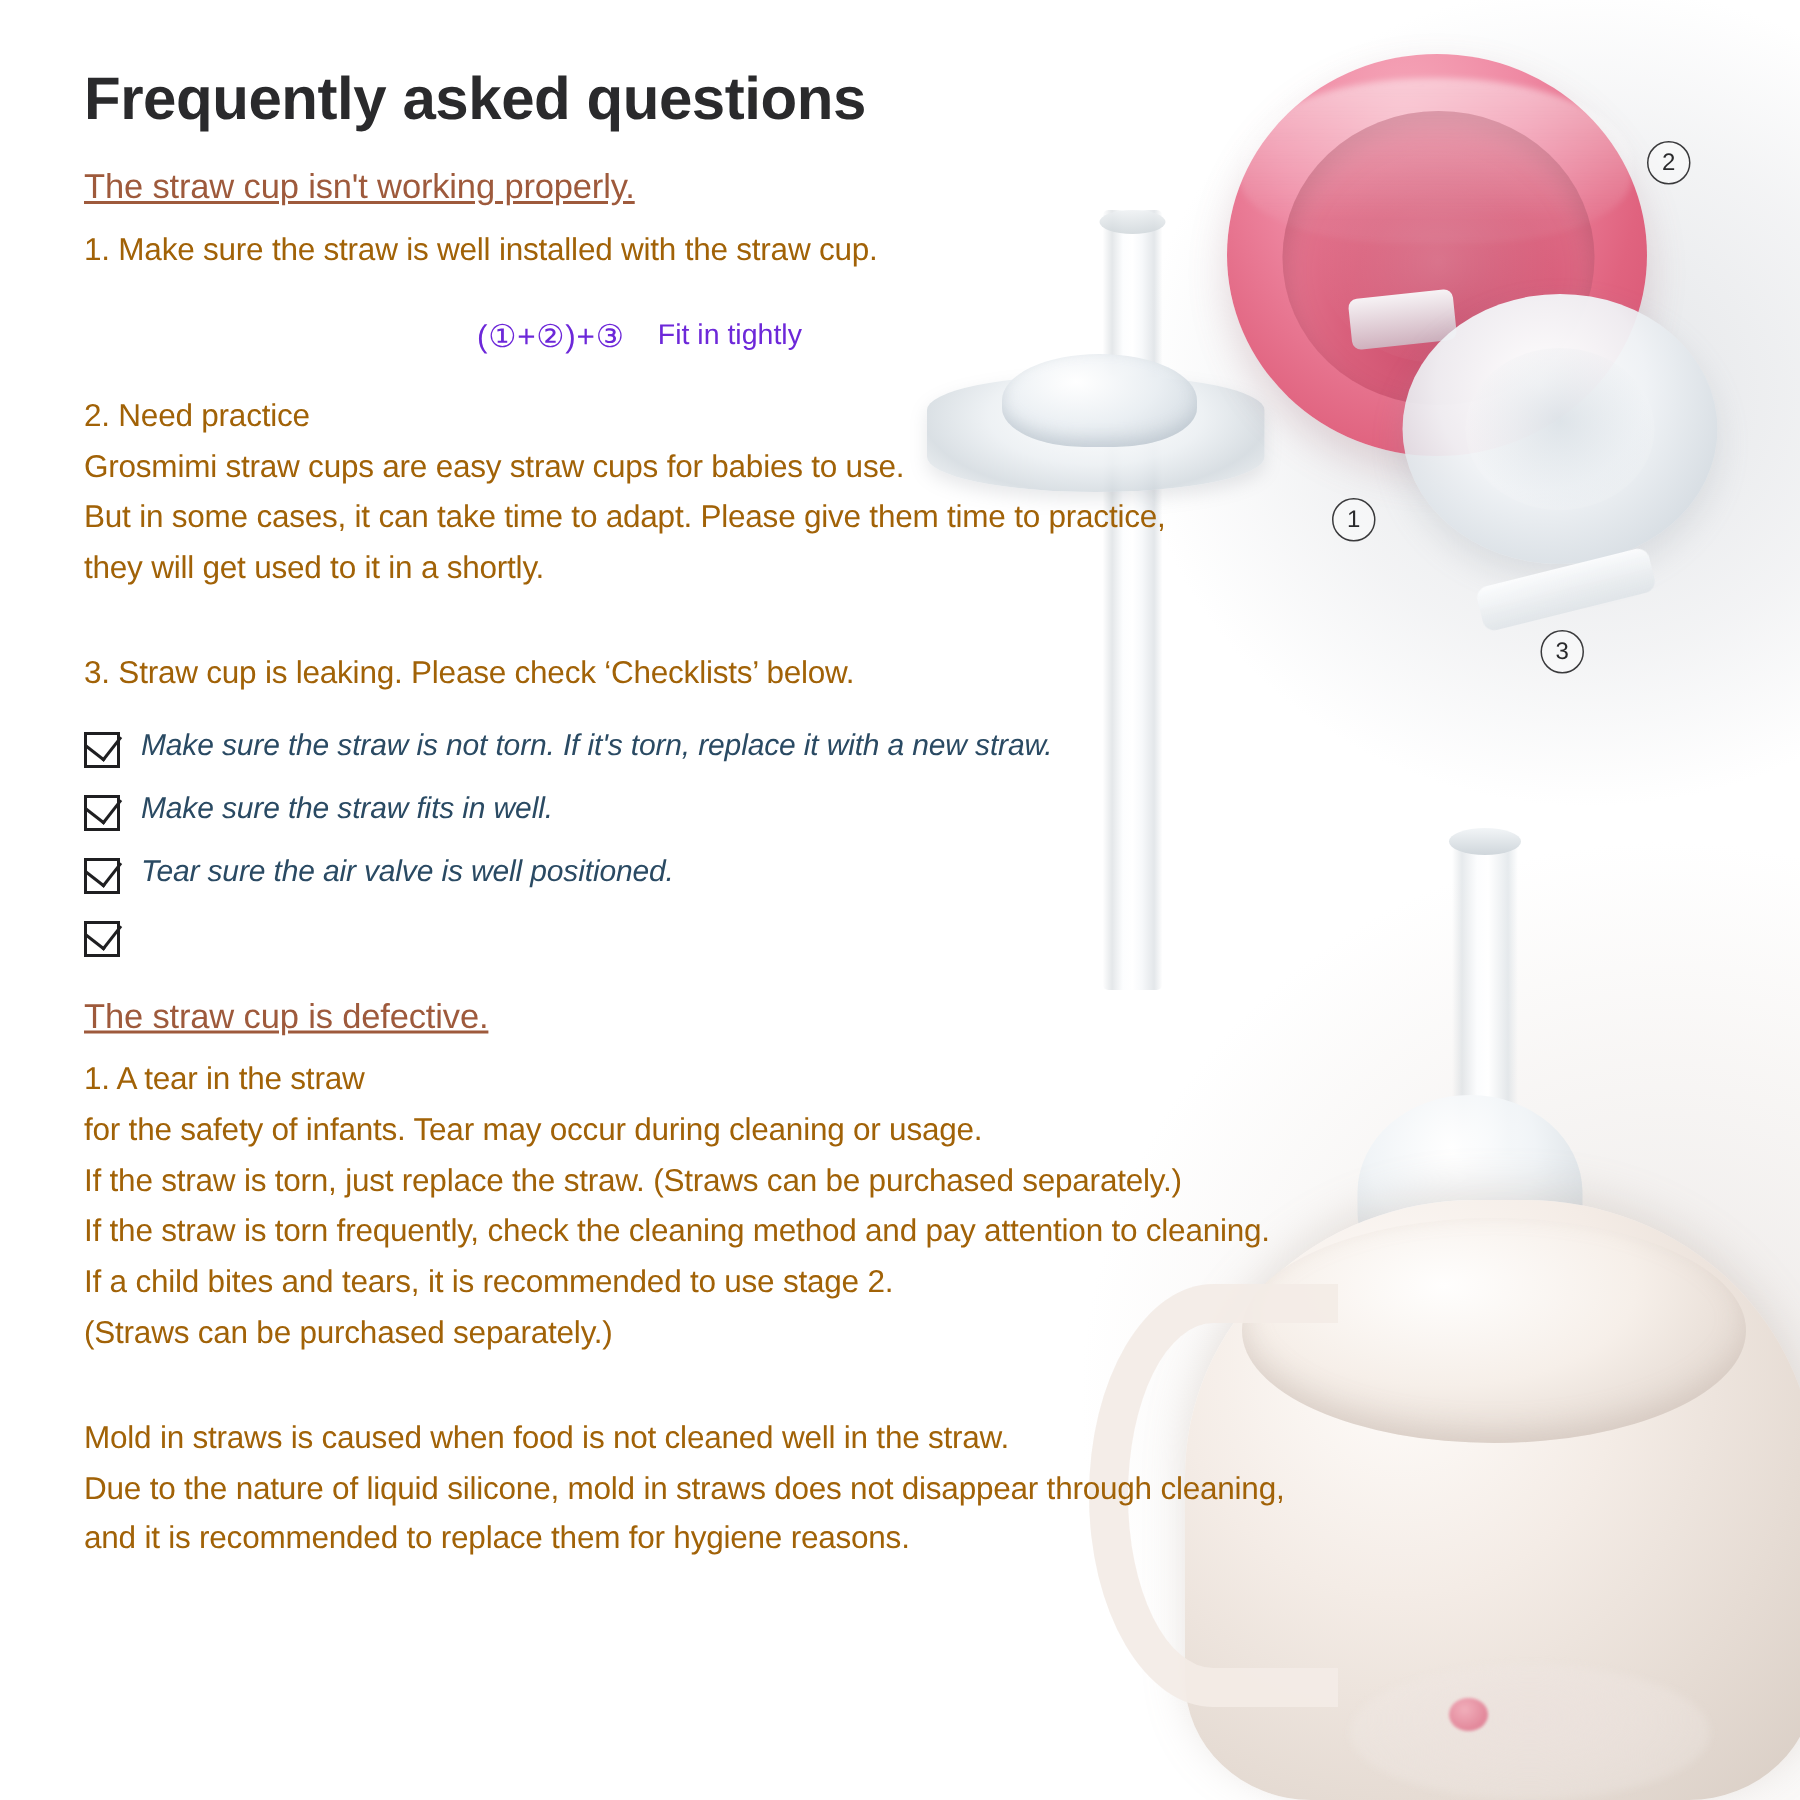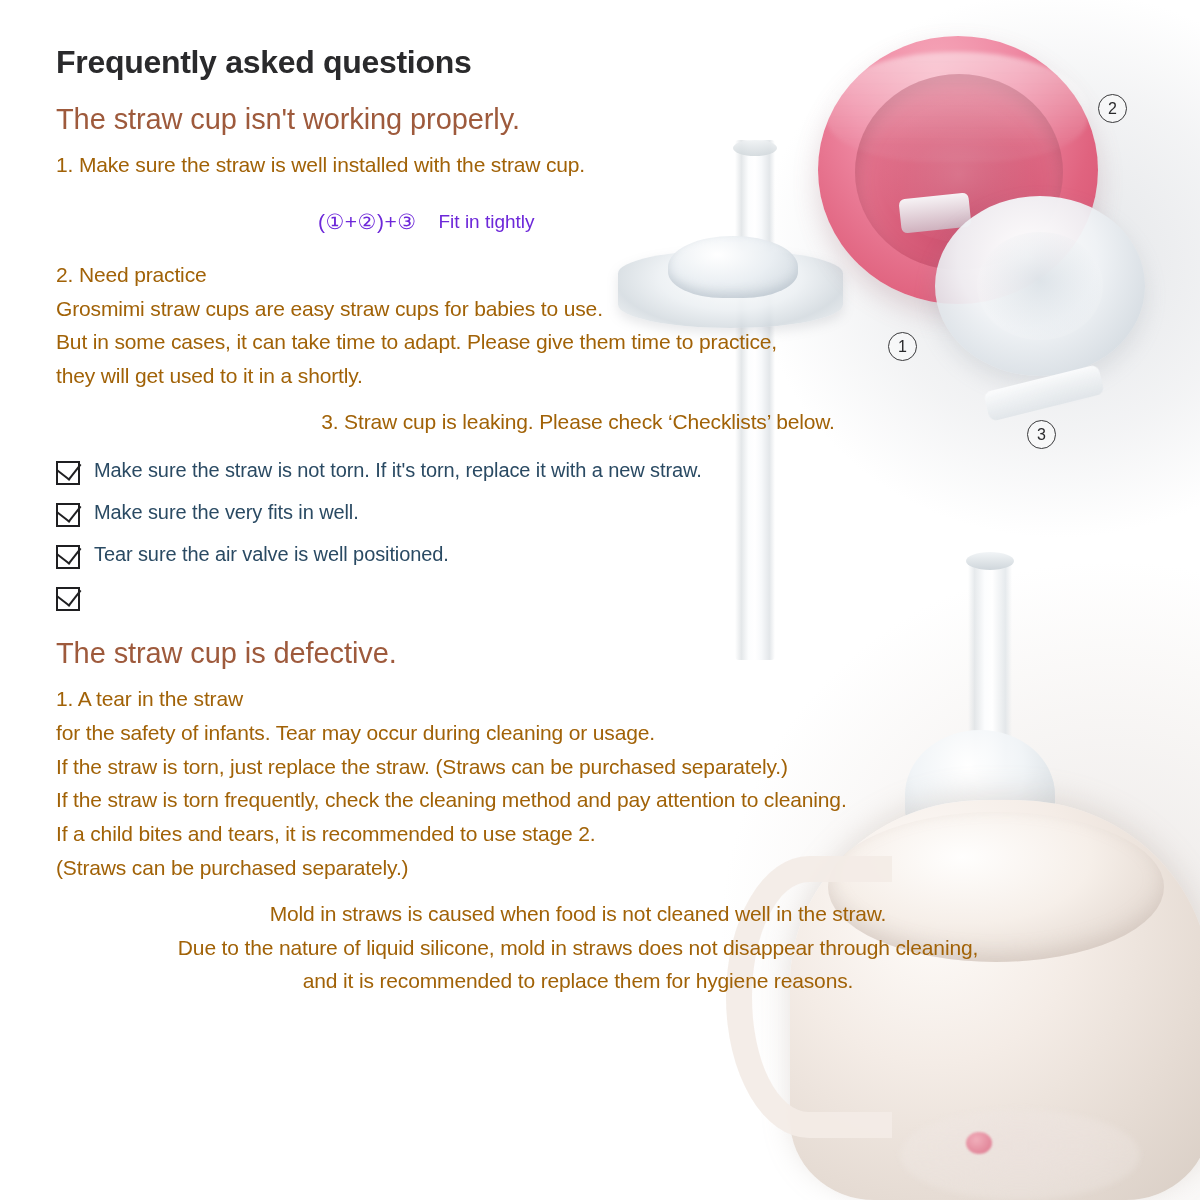--- a/index.html
+++ b/index.html
@@ -267,32 +267,33 @@
   
   .content {
     position: relative;
     z-index: 5;
     padding: 44px 0 0 56px;
     width: 1100px;
     box-sizing: border-box;
   }
 
   h1.title {
-    font-size: 32px;
+    font-size: 40px;
     font-weight: bold;
     color: #2a2a2c;
     margin: 0 0 22px 0;
     letter-spacing: -0.3px;
   }
 
   .section-head {
     color: #9e5a3c;
-    font-size: 29px;
+    font-size: 23px;
     margin: 0 0 14px 0;
     letter-spacing: -0.1px;
+    text-decoration: underline;
   }
   .section-head.second {
     margin-top: 4px;
   }
 
   .para {
     color: #a16207;
     font-size: 21px;
     line-height: 1.42;
     margin: 0 0 4px 0;
@@ -339,24 +340,25 @@
     height: 18px;
     border-right: 2.6px solid #1f1f21;
     border-bottom: 2.6px solid #1f1f21;
     transform: rotate(38deg);
   }
   .check-text {
     color: #2a4a63;
     font-size: 20px;
     line-height: 1.3;
     letter-spacing: -0.1px;
+    font-style: italic;
   }
 
   .block-2 { margin-top: 10px; }
-  .block-gap { margin-top: 16px; text-align: center; }
+  .block-gap { margin-top: 40px; }
 
   
   .badge {
     position: absolute;
     z-index: 6;
     width: 27px;
     height: 27px;
     border-radius: 50%;
     border: 1.6px solid #3a3a3c;
     color: #2a2a2c;
@@ -427,21 +429,21 @@
     <p class="para">3.  Straw cup is leaking. Please check ‘Checklists’ below.</p>
   </div>
 
   <ul class="checklist">
     <li class="check-item">
       <span class="check-box"></span>
       <span class="check-text">Make sure the straw is not torn.  If it's torn, replace it with a new straw.</span>
     </li>
     <li class="check-item">
       <span class="check-box"></span>
-      <span class="check-text">Make sure the very fits in well.</span>
+      <span class="check-text">Make sure the straw fits in well.</span>
     </li>
     <li class="check-item">
       <span class="check-box"></span>
       <span class="check-text">Tear sure the air valve is well positioned.</span>
     </li>
     <li class="check-item">
       <span class="check-box"></span>
     </li>
   </ul>
 

